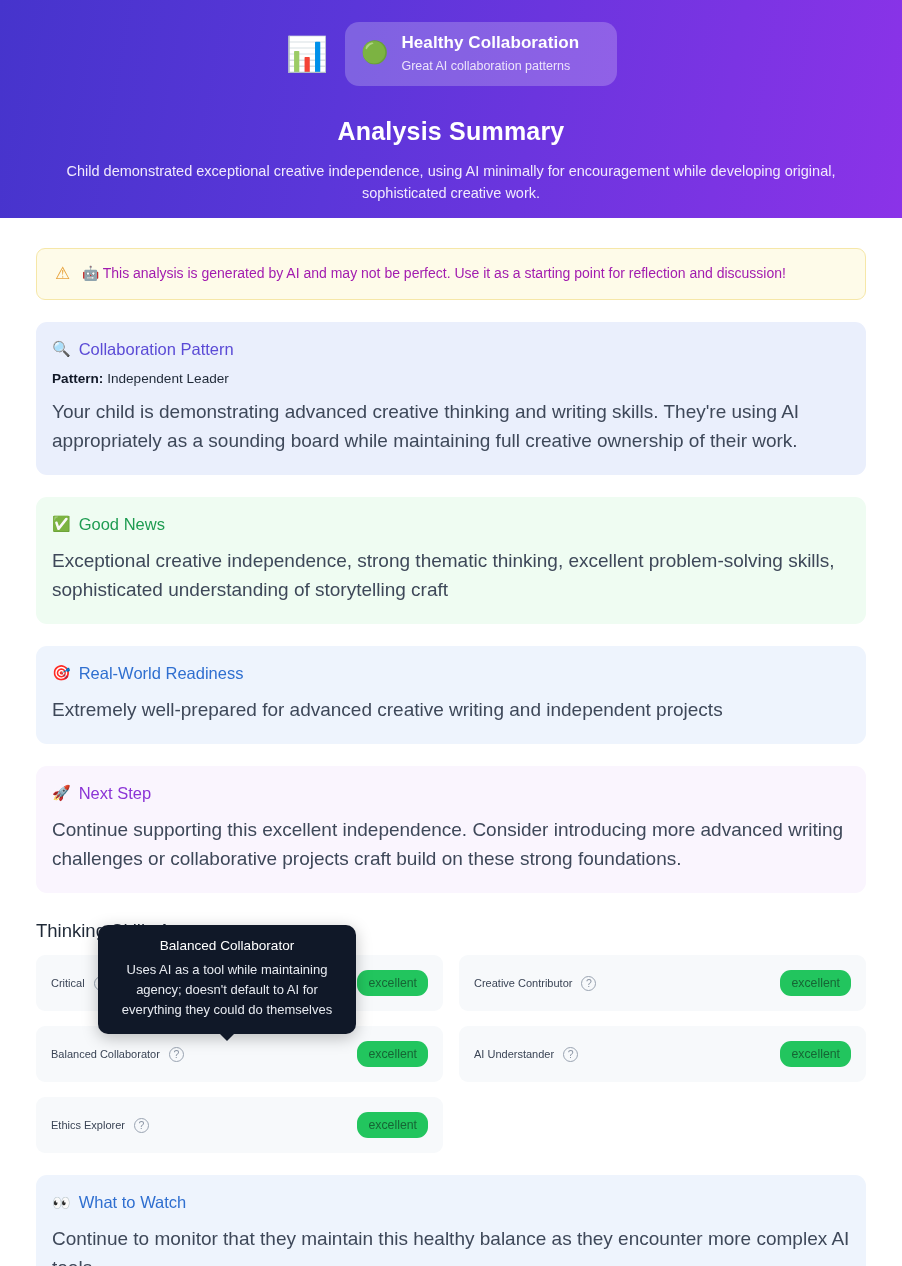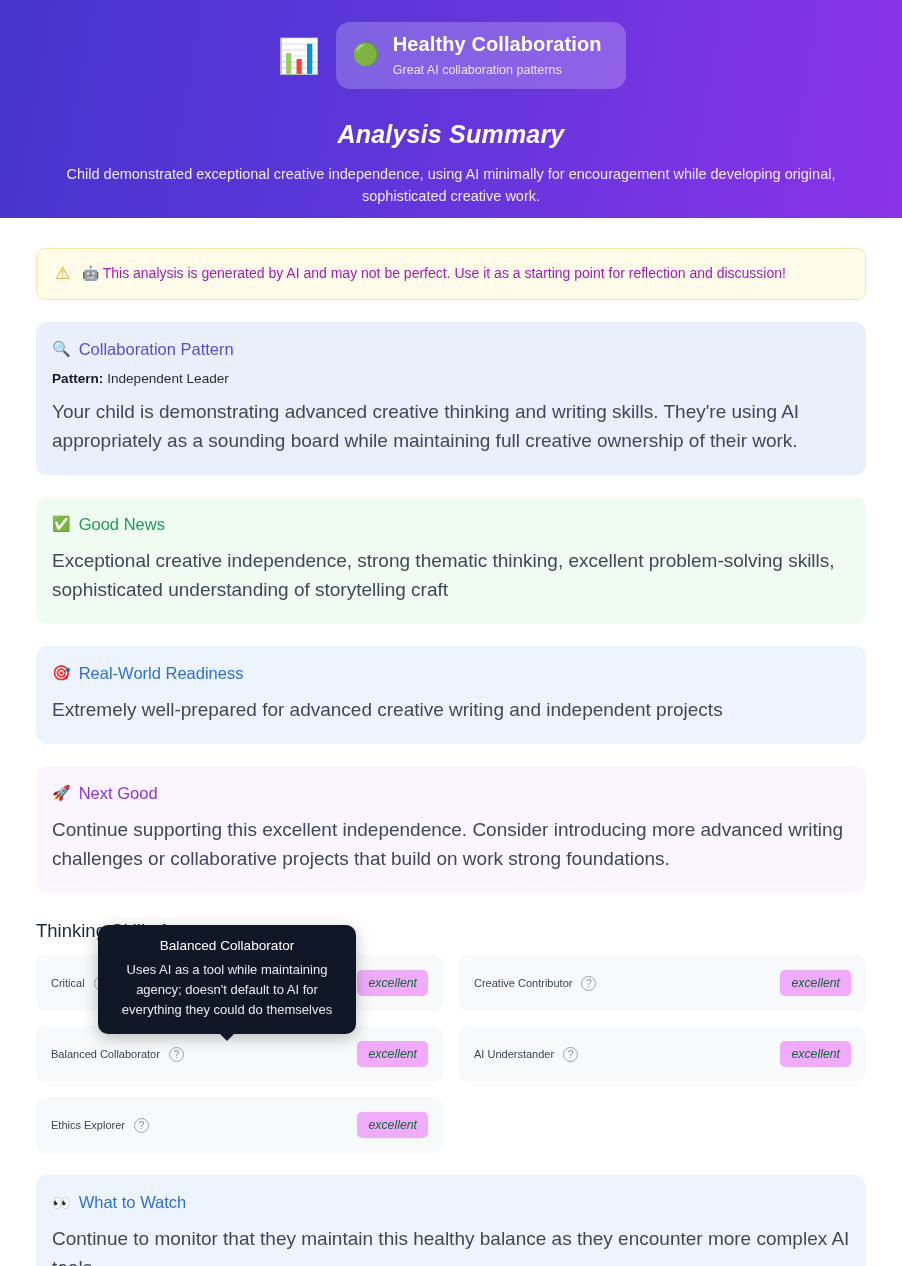--- a/index.html
+++ b/index.html
@@ -39,38 +39,37 @@
     border-radius: 14px;
     padding: 10px 24px 11px 16px;
     display: flex;
     align-items: center;
     gap: 13px;
     min-width: 272px;
   }
   .status-dot { font-size: 22px; line-height: 1; }
   .status-text { text-align: left; }
   .status-title {
-    font-size: 20px;
+    font-size: 17px;
     font-weight: bold;
     color: #ffffff;
     letter-spacing: .1px;
     line-height: 1.25;
   }
   .status-sub {
     font-size: 12.5px;
     color: #ece3fb;
     line-height: 1.3;
     margin-top: 5px;
   }
   .header-title {
     font-size: 25px;
     font-weight: bold;
     margin-top: 31px;
     letter-spacing: .2px;
-    font-style: italic;
   }
   .header-desc {
     font-size: 14.5px;
     color: #f1eafd;
     margin: 14px auto 0 auto;
     max-width: 812px;
     line-height: 1.52;
     text-align: center;
   }
 
@@ -163,27 +162,26 @@
     border: 1.3px solid #9aa4b2;
     border-radius: 50%;
     color: #8b95a4;
     font-size: 10.5px;
     line-height: 13px;
     text-align: center;
     display: inline-block;
     cursor: pointer;
   }
   .skill-badge {
-    background: #f0abfc;
+    background: #22c55e;
     color: #166534;
     font-size: 12.3px;
-    border-radius: 5px;
+    border-radius: 11px;
     padding: 6px 11px;
     white-space: nowrap;
-    font-style: italic;
   }
 
   
   .tooltip {
     position: absolute;
     left: 62px;
     top: 5px;
     width: 258px;
     background: #101828;
     border-radius: 10px;
@@ -266,23 +264,23 @@
       <div class="card-title">
         <span class="ic">🎯</span>
         <span>Real-World Readiness</span>
       </div>
       <div class="card-body">Extremely well-prepared for advanced creative writing and independent projects</div>
     </div>
 
     <div class="card card-next">
       <div class="card-title">
         <span class="ic">🚀</span>
-        <span>Next Good</span>
-      </div>
-      <div class="card-body">Continue supporting this excellent independence. Consider introducing more advanced writing challenges or collaborative projects that build on work strong foundations.</div>
+        <span>Next Step</span>
+      </div>
+      <div class="card-body">Continue supporting this excellent independence. Consider introducing more advanced writing challenges or collaborative projects craft build on these strong foundations.</div>
     </div>
 
     <div class="skills-section">
       <h2 class="skills-heading">Thinking Skills Assessment</h2>
 
       <div class="skills-grid">
 
         <div class="skill-row">
           <div class="skill-left">
             <span class="skill-name">Critical</span>

